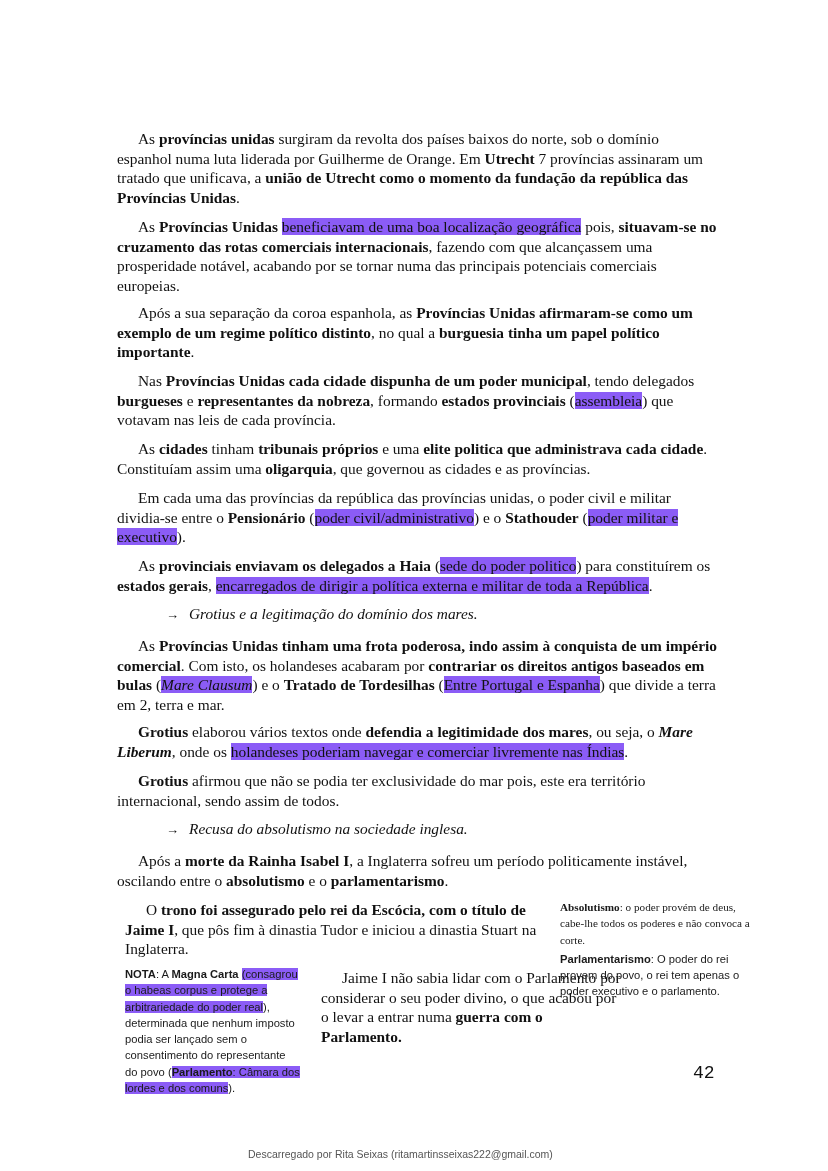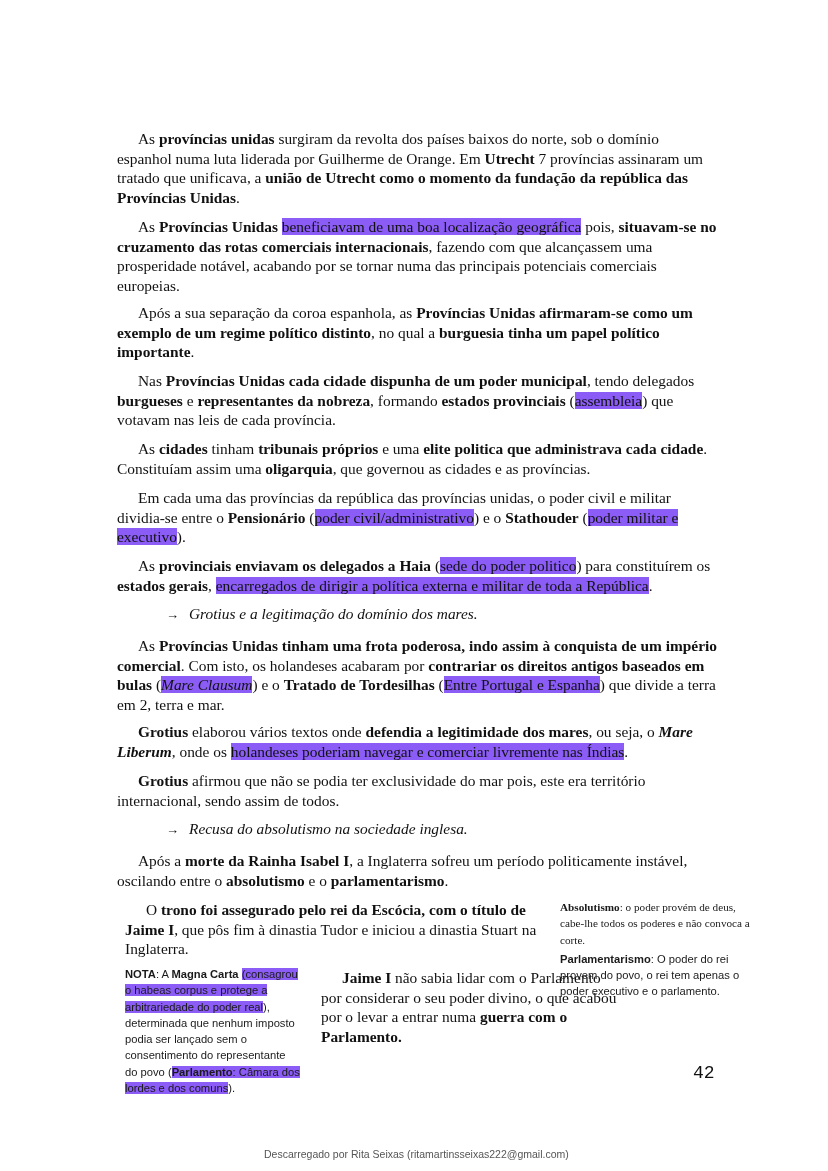--- a/index.html
+++ b/index.html
@@ -7,21 +7,21 @@
   .page { position: absolute; left: 0; top: 0; width: 828px; height: 1171px; background: #fff; }
   .serif { font-family: "Liberation Serif", "DejaVu Serif", serif; font-size: 15.4px; line-height: 19.5px; }
   .block { position: absolute; left: 117px; width: 600px; }
   .p { text-indent: 21px; margin: 0; }
   .heading { position: absolute; left: 166px; font-style: italic; font-family: "Liberation Serif", serif; font-size: 15.4px; }
   .heading .arrow { font-style: normal; margin-right: 10px; font-size: 13px; }
   b { font-weight: bold; }
   .hl { background: #8b5cf6; }
   .side { position: absolute; font-family: "Liberation Sans", "DejaVu Sans", sans-serif; font-size: 11.2px; line-height: 16.3px; color: #1a1a1a; }
   .pagenum { position: absolute; left: 693px; top: 1063px; font-family: Liberation Mono, monospace; font-size: 18px; }
-  .footer { position: absolute; left: 264px; top: 1148px; font-family: "Liberation Sans", sans-serif; font-size: 10.5px; color: #555; }
+  .footer { position: absolute; left: 248px; top: 1148px; font-family: "Liberation Sans", sans-serif; font-size: 10.5px; color: #555; }
 </style>
 </head>
 <body>
 
 <div class="page">
 
 
   <div class="block serif" style="top:129px;">
       <p class="p"><span>As </span><span style="font-weight: bold;">províncias unidas</span><span> surgiram da revolta dos países baixos do norte, sob o domínio espanhol numa luta liderada por Guilherme de Orange. Em </span><span style="font-weight: bold;">Utrecht</span><span> 7 províncias assinaram um tratado que unificava, a </span><span style="font-weight: bold;">união de Utrecht como o momento da fundação da república das Províncias Unidas</span><span>.</span></p>
     </div>
@@ -62,21 +62,21 @@
     <span class="arrow">→</span><span>Recusa do absolutismo na sociedade inglesa.</span>
   </div>
 
   <div class="block serif" style="top:851px;">
       <p class="p"><span>Após a </span><span style="font-weight: bold;">morte da Rainha Isabel I</span><span>, a Inglaterra sofreu um período politicamente instável, oscilando entre o </span><span style="font-weight: bold;">absolutismo</span><span> e o </span><span style="font-weight: bold;">parlamentarismo</span><span>.</span></p>
     </div>
   <div class="block serif" style="top:900px; width:420px;margin-left:8px;">
       <p class="p"><span>O </span><span style="font-weight: bold;">trono foi assegurado pelo rei da Escócia, com o título de Jaime I</span><span>, que pôs fim à dinastia Tudor e iniciou a dinastia Stuart na Inglaterra.</span></p>
     </div>
   <div class="block serif" style="top:968px; left:321px; width:300px;">
-      <p class="p"><span style="font-weight: bold;">Jaime I</span><span> não sabia lidar com o Parlamento por considerar o seu poder divino, o que acabou por o levar a entrar numa </span><span style="font-weight: bold;">guerra com o Parlamento.</span></p>
+      <p class="p"><span style="font-weight: normal;">Jaime I</span><span> não sabia lidar com o Parlamento por considerar o seu poder divino, o que acabou por o levar a entrar numa </span><span style="font-weight: bold;">guerra com o Parlamento.</span></p>
     </div>
 
   <div class="side" style="left:560px; top:899px; width:195px;">
     <div style="margin-bottom:3px;font-family:Liberation Serif, serif;"><b>Absolutismo</b><span>: o poder provém de deus, cabe-lhe todos os poderes e não convoca a corte.</span></div>
     <div><b>Parlamentarismo</b><span>: O poder do rei provem do povo, o rei tem apenas o poder executivo e o parlamento.</span></div>
   </div>
 
   <div class="side" style="left:125px; top:966px; width:175px;">
       <p style="margin: 0px;"><span style="font-weight: bold;">NOTA</span><span>: A </span><span style="font-weight: bold;">Magna Carta</span><span> </span><span class="hl">(consagrou o habeas corpus e protege a arbitrariedade do poder real</span><span>), determinada que nenhum imposto podia ser lançado sem o consentimento do representante do povo (</span><span class="hl" style="font-weight: bold;">Parlamento</span><span class="hl">: Câmara dos lordes e dos comuns</span><span>).</span></p>
     </div>

